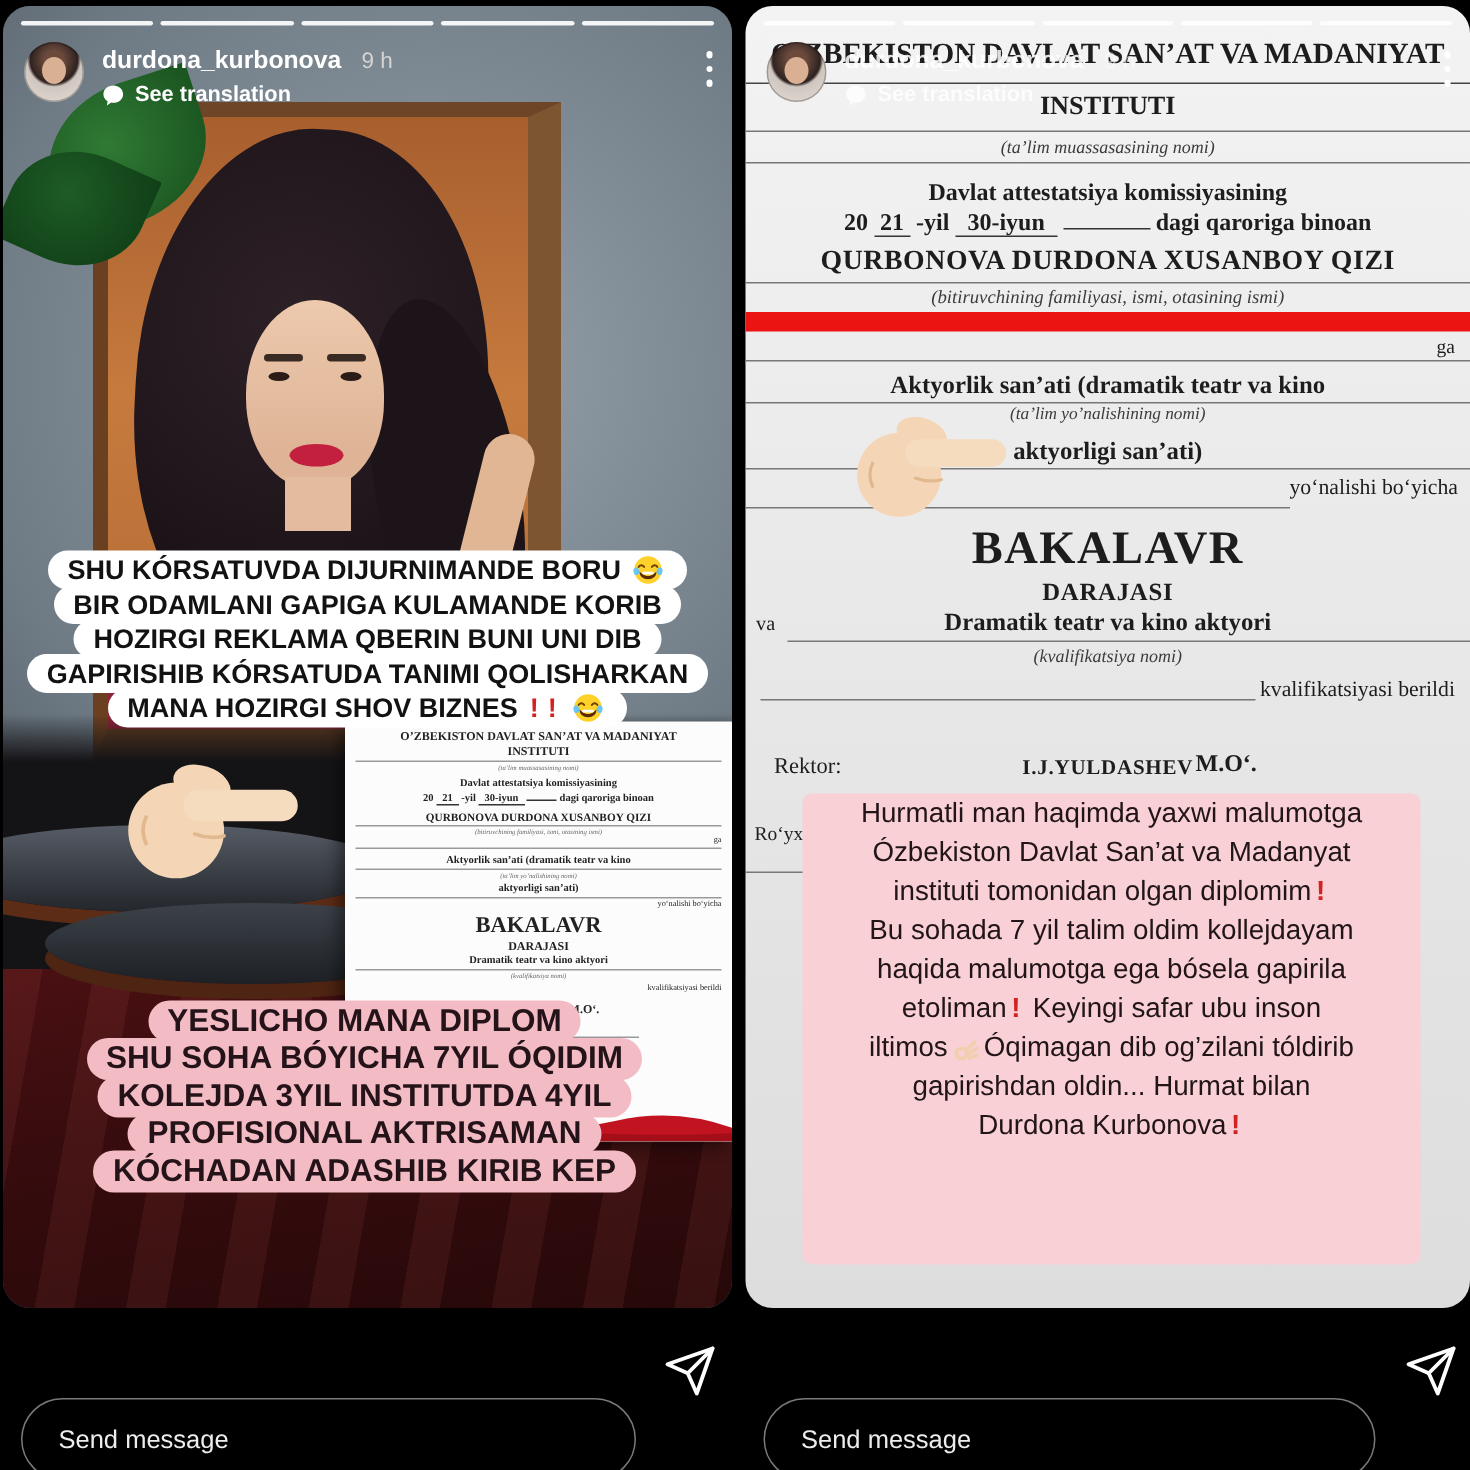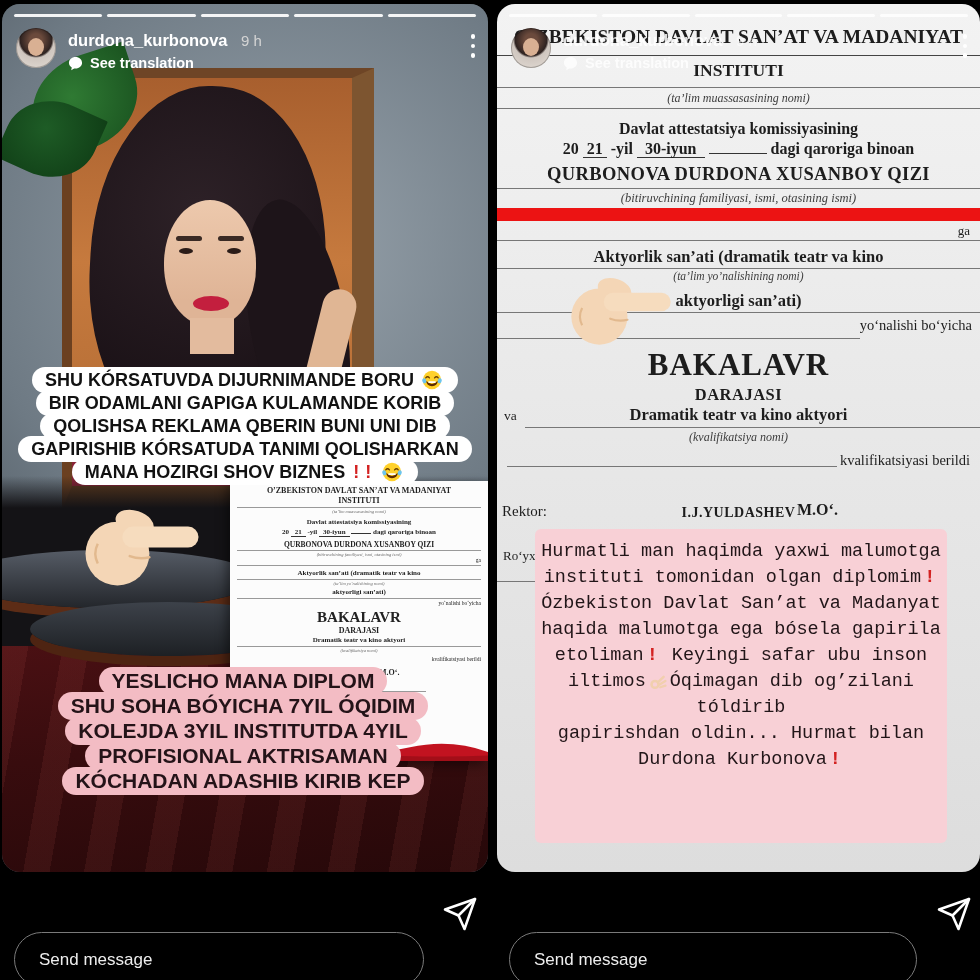--- a/index.html
+++ b/index.html
@@ -92,22 +92,22 @@
   .sd .ln-half{width:55%;border-top:1px solid #999;margin:0;}
   .sd .tiny{font-size:4.5px;color:#666;font-style:italic;line-height:5px;}
   .sd .t7{font-size:7px;line-height:9px;}
   .sd .t8{font-size:8px;line-height:10px;}
   .sd .right{align-self:flex-end;font-size:5.5px;line-height:7px;}
   .sd .ublank{width:20px;height:6px;}
   .sd-ribbon{position:absolute;bottom:0;left:0;width:100%;height:20px;}
 
   
   .rpink{position:absolute;left:38px;top:525px;width:412px;height:314px;background:#f8d0d6;border-radius:6px;
-         z-index:20;text-align:center;font-family:Liberation Mono, monospace;font-size:18.5px;line-height:26px;
-         color:#211518;padding-top:10px;box-sizing:border-box;}
+         z-index:20;text-align:center;font-family:Liberation Sans, sans-serif;font-size:18.5px;line-height:26px;
+         color:#211518;box-sizing:border-box;}
 
   
   .emo{display:inline-block;vertical-align:-4px;margin:0 3px;}
 
   
   .pill-input{position:absolute;top:932px;height:55px;border:1px solid #7a7a7a;border-radius:30px;
               background:transparent;color:#fef9c3;font-size:17px;font-family:"Liberation Sans",sans-serif;
               padding:0 24px;box-sizing:border-box;outline:none;}
   .pill-input::placeholder{color:#ededed;opacity:1;}
   .send-btn{position:absolute;top:896px;width:36px;height:36px;cursor:pointer;}
@@ -227,21 +227,21 @@
     <svg class="abs" style="left:76px;top:498px;z-index:13;" width="128" height="86" viewBox="0 0 100 70">
         <use href="#point-right"></use>
       </svg>
 
     <div class="pillbox wcap">
       <div><span class="pl"><span>SHU KÓRSATUVDA DIJURNIMANDE BORU</span>
         <svg class="emo" width="20" height="20" viewBox="0 0 24 24">
               <use href="#laugh-emoji"></use>
             </svg></span></div>
       <div><span class="pl">BIR ODAMLANI GAPIGA KULAMANDE KORIB</span></div>
-      <div><span class="pl">QOLISHSA REKLAMA QBERIN BUNI UNI DIB</span></div>
+      <div><span class="pl">HOZIRGI REKLAMA QBERIN BUNI UNI DIB</span></div>
       <div><span class="pl">GAPIRISHIB KÓRSATUDA TANIMI QOLISHARKAN</span></div>
       <div><span class="pl"><span>MANA HOZIRGI SHOV BIZNES</span>
         <span class="excl">!</span><span class="excl">!</span>
         <svg class="emo" width="20" height="20" viewBox="0 0 24 24">
               <use href="#laugh-emoji"></use>
             </svg></span></div>
     </div>
 
     <div class="pillbox pcap">
       <div><span class="pl">YESLICHO MANA DIPLOM</span></div>
@@ -313,30 +313,31 @@
       </svg>
 
     <div class="doc-row" style="top:343px;font-weight:bold;font-size:31px;letter-spacing:1px;">BAKALAVR</div>
     <div class="doc-row" style="top:381px;font-weight:bold;font-size:16.5px;letter-spacing:.5px;">DARAJASI</div>
     <div class="doc-row" style="top:404px;text-align:left;padding-left:7px;font-size:13.5px;">va</div>
     <div class="doc-row" style="top:401px;font-weight:bold;font-size:16.5px;">Dramatik teatr va kino aktyori</div>
     <div class="doc-line" style="top:423px;left:28px;"></div>
     <div class="doc-row it" style="top:426px;font-size:12px;">(kvalifikatsiya nomi)</div>
     <div class="doc-line" style="top:462px;left:10px;right:143px;"></div>
     <div class="doc-row" style="top:448px;text-align:right;padding-right:10px;font-size:14.5px;">kvalifikatsiyasi berildi</div>
-    <div class="doc-row" style="top:499px;text-align:left;padding-left:5px;font-size:15px;">Rektor:</div>
+    <div class="doc-row" style="top:499px;text-align:left;padding-left:19px;font-size:15px;">Rektor:</div>
     <div class="doc-row" style="top:501px;font-weight:bold;font-size:14px;letter-spacing:.5px;">I.J.YULDASHEV</div>
     <div class="doc-row" style="top:497px;text-align:left;padding-left:300px;font-weight:bold;font-size:16px;">M.O‘.</div>
     <div class="doc-row" style="top:544px;text-align:left;padding-left:6px;font-size:13px;">Ro‘yxa</div>
     <div class="doc-line" style="top:577px;right:443px;"></div>
 
     <div class="rpink">
       <div><span>Hurmatli man haqimda yaxwi malumotga</span></div>
+      <div><span>Ózbekiston Davlat San’at va Madanyat</span></div>
       <div><span>instituti tomonidan olgan diplomim</span><span class="excl">!</span></div>
-      <div><span>Ózbekiston Davlat San’at va Madanyat</span></div>
+      <div><span>Bu sohada  7 yil talim oldim kollejdayam</span></div>
       <div><span>haqida malumotga ega bósela gapirila</span></div>
       <div><span>etoliman</span><span class="excl">!</span> <span>Keyingi safar ubu inson</span></div>
       <div><span>iltimos</span><svg class="emo" width="18" height="18" viewBox="0 0 24 24">
             <use href="#ok-emoji"></use>
           </svg><span>Óqimagan dib og’zilani tóldirib</span></div>
       <div><span>gapirishdan oldin... Hurmat bilan</span></div>
       <div><span>Durdona Kurbonova</span><span class="excl">!</span></div>
     </div>
 
     <div class="hdr hdr-faded">

